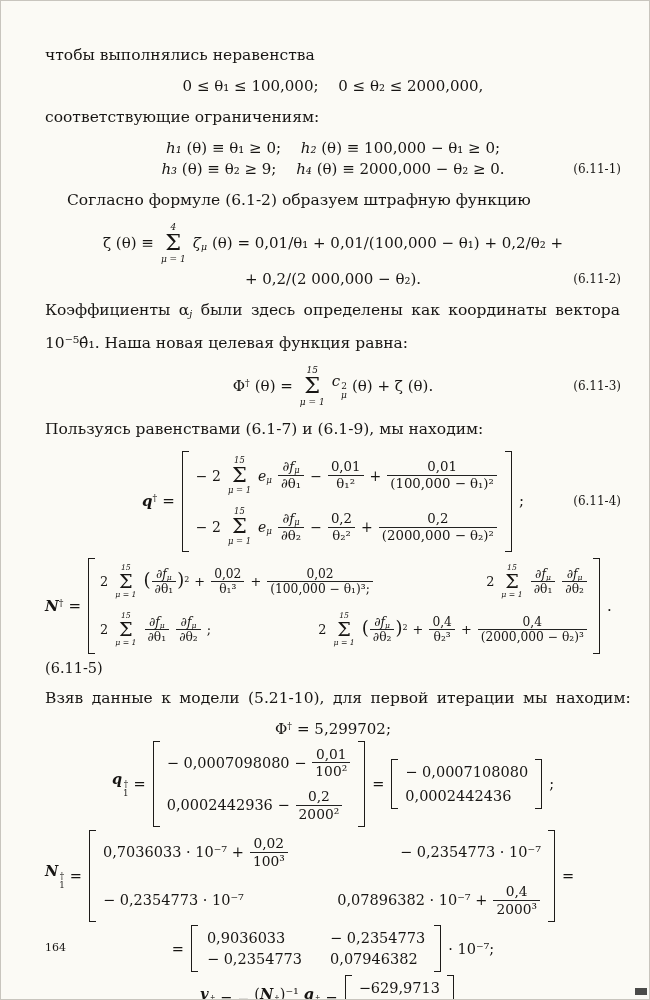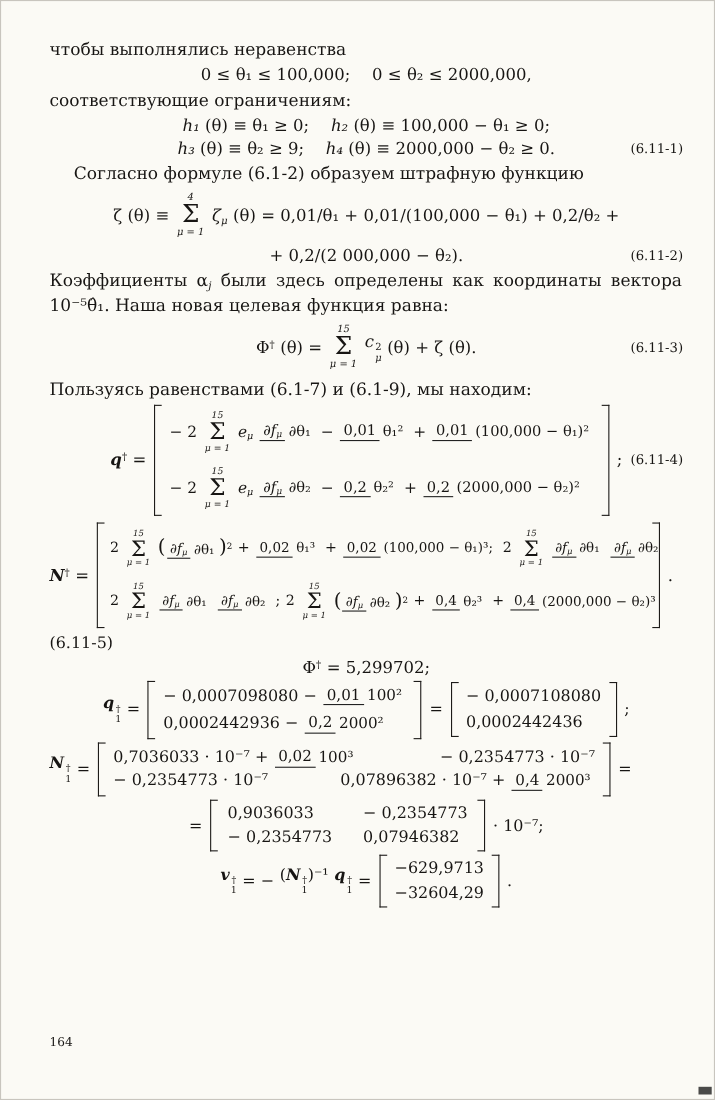--- a/index.html
+++ b/index.html
@@ -1,34 +1,34 @@
 <!DOCTYPE html>
 <html><head>
 <meta charset="utf-8">
 <style>
   *{margin:0;padding:0;box-sizing:border-box}
   html,body{width:650px;height:1000px}
   body{background:#d9d6d0;font-family:"DejaVu Serif","Liberation Serif",serif;color:#171513}
   .sheet{position:relative;width:650px;height:1000px;background:#fbfaf5;border:1px solid #c8c5be;padding:32px 28px 0 44px;overflow:hidden}
-  .t{font-size:15.5px;line-height:1.42;margin:1px 0;white-space:nowrap}
+  .t{font-size:15.5px;line-height:1.42;margin:11px 0;white-space:nowrap}
   .t.ind{text-indent:22px}
   .t.jst{word-spacing:3.5px}
   .eq{position:relative;display:flex;align-items:center;justify-content:center;gap:5px;font-size:15px;margin:3px 0;white-space:nowrap}
   .eq.tall{margin:6px 0}
   .eq.left{justify-content:flex-start}
   .tag{position:absolute;right:0;top:50%;transform:translateY(-50%);font-size:12px}
   .tagline{font-size:14.5px;margin:1px 0 5px}
   i{}
   .bi{font-weight:700;font-style:italic}
   sup{font-size:.62em;vertical-align:.5em;line-height:0}
   sub{font-size:.62em;vertical-align:-.25em;line-height:0}
   .sum{display:inline-flex;flex-direction:column;align-items:center;line-height:1;margin:0 2px}
   .sum .lim{font-size:.6em;font-style:italic;line-height:1.15}
   .sum .sig{font-size:1.5em;line-height:.95}
-  .frac{display:inline-flex;flex-direction:row;align-items:center;vertical-align:middle;margin:0 1px}
+  .frac{display:inline-flex;flex-direction:column;vertical-align:middle;margin:0 1px}
   .frac .num,.frac .den{font-size:.95em;line-height:1.2;padding:0 3px;text-align:center}
   .frac .num{border-bottom:1px solid #222}
   .mat{display:inline-flex;align-items:stretch;margin:0 2px}
   .mat>.lb,.mat>.rb{width:7px;flex:0 0 7px}
   .mat>.lb{border:1.7px solid #1d1b19;border-right:0}
   .mat>.rb{border:1.7px solid #1d1b19;border-left:0}
   .mat>.mb{display:flex;flex-direction:column;justify-content:center;padding:5px 7px;row-gap:12px}
   .mrow{display:flex;align-items:center;gap:5px;white-space:nowrap}
   .mrow.spread{justify-content:space-between}
   .mcell{display:flex;align-items:center;gap:5px}
@@ -251,20 +251,21 @@
               </span>
           </span>
         </span>
       </span>
       <span class="rb"></span>
     </span>
     <span class="f15">.</span>
   </div>
   <div class="tagline"><span>(6.11-5)</span></div>
 
+  <p class="t jst"><span>Взяв данные к модели (5.21-10), для первой итерации мы находим:</span></p>
 
   <div class="eq">
     <span><span>Φ</span><sup>†</sup></span>
     <span>= 5,299702;</span>
   </div>
 
   <div class="eq eqNum">
     <span><i class="bi">q</i><span class="ss">
           <span>†</span>
           <span>1</span>
@@ -307,21 +308,21 @@
   </div>
 
   <div class="eq eqNum eqN1 left">
     <span><i class="bi">N</i><span class="ss">
           <span>†</span>
           <span>1</span>
         </span></span>
     <span>=</span>
     <span class="mat">
       <span class="lb"></span>
-      <span class="mb" style="row-gap:4px">
+      <span class="mb" style="row-gap:14px">
         <span class="mrow spread">
           <span class="mcell">
               <span>0,7036033 · 10⁻⁷ +</span>
               <span class="frac">
                 <span class="num">0,02</span>
                 <span class="den">100³</span>
               </span>
             </span>
           <span class="mcell">
               <span>− 0,2354773 · 10⁻⁷</span>

